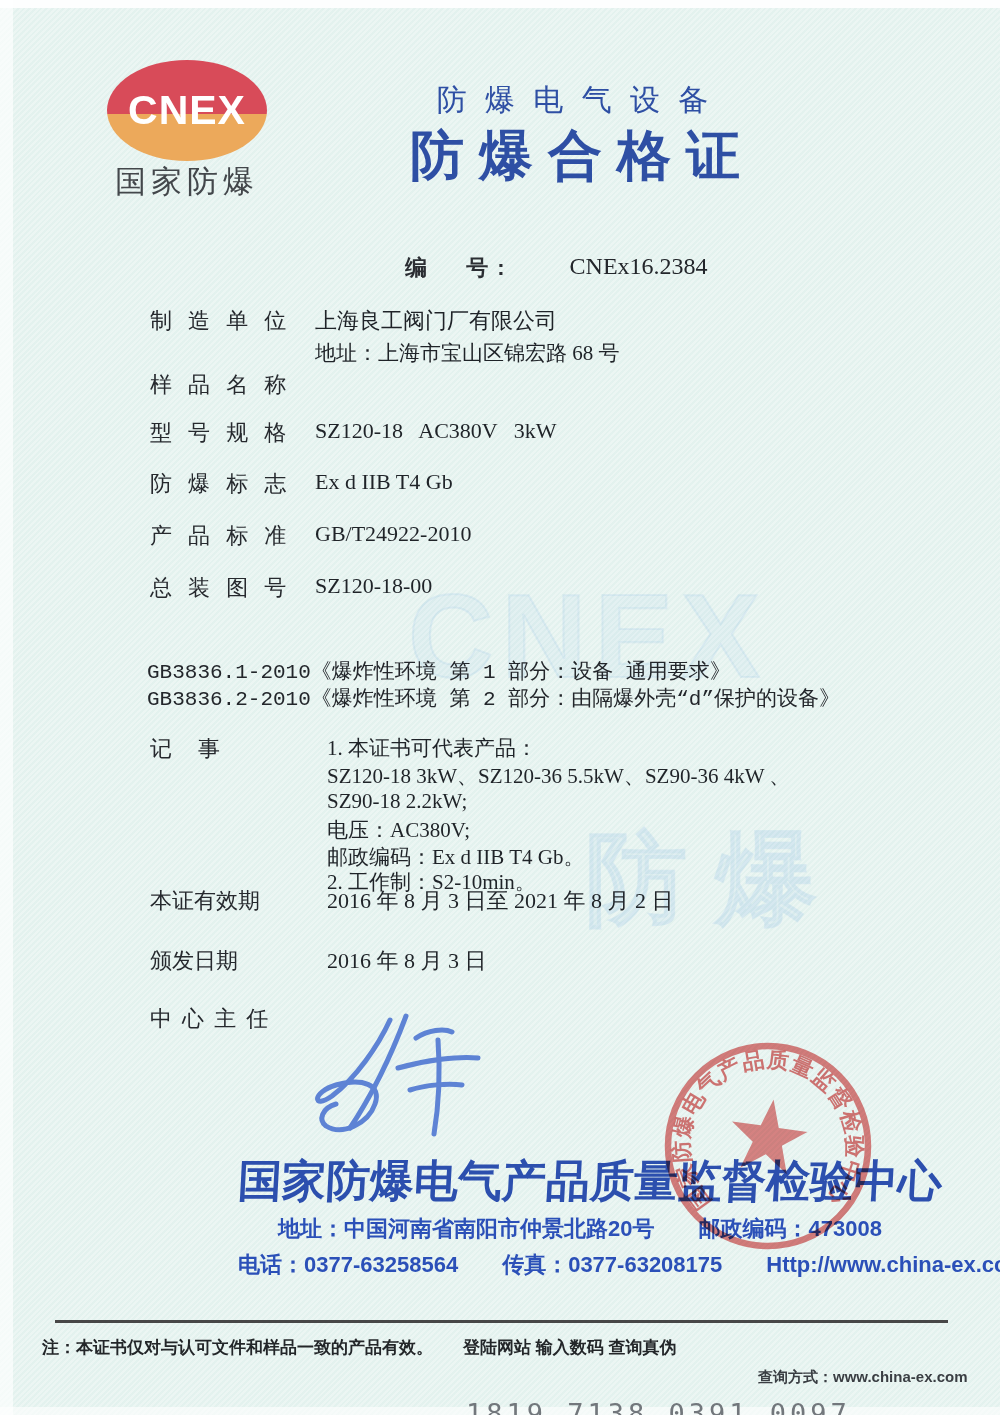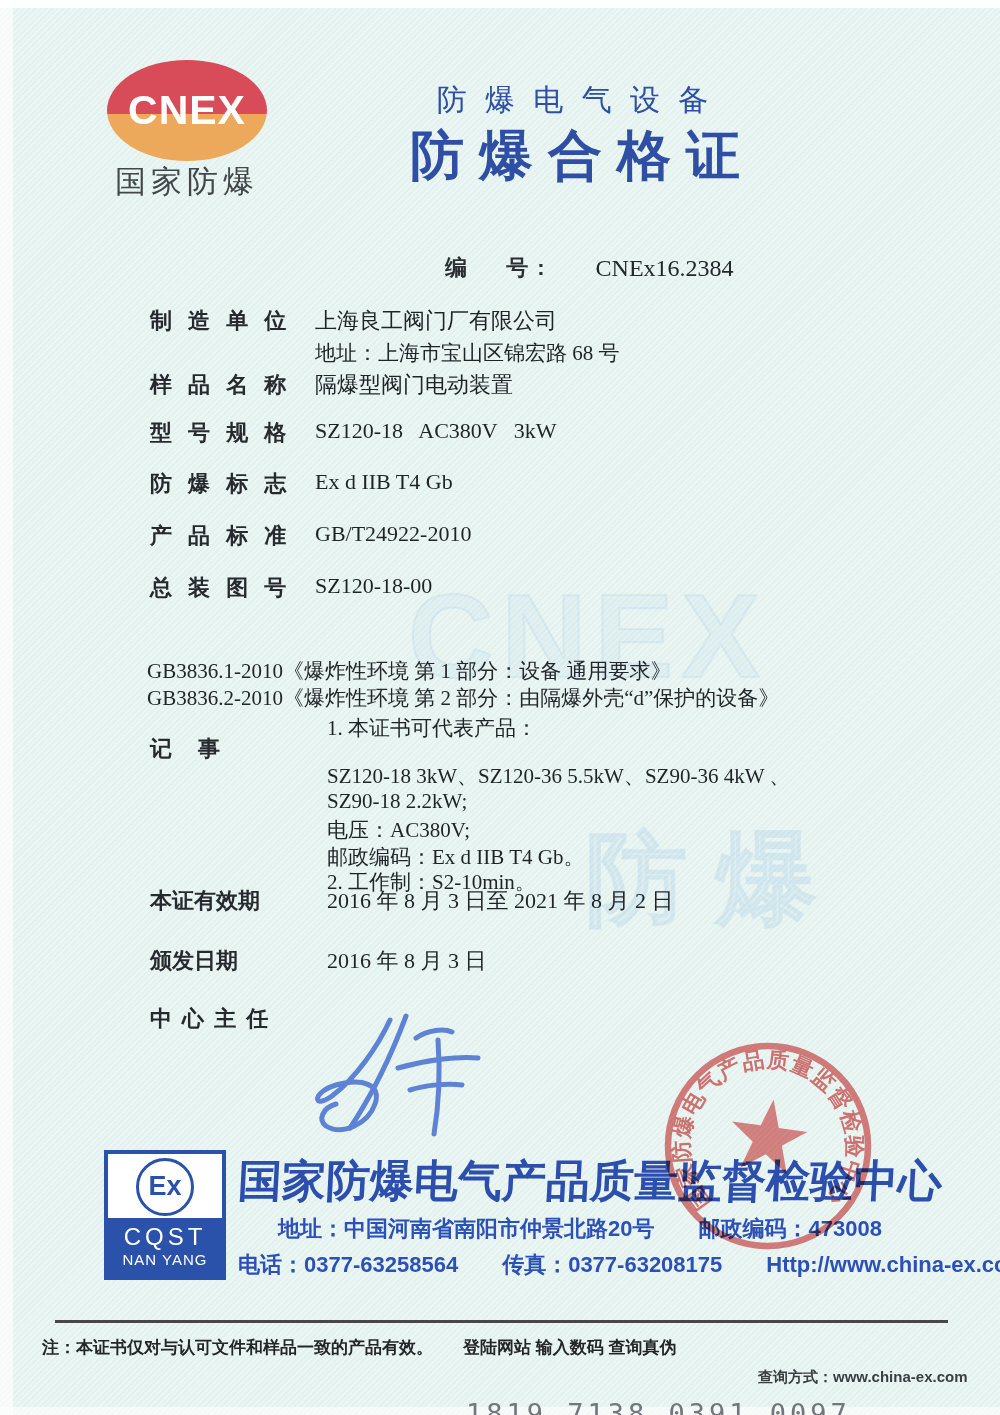--- a/index.html
+++ b/index.html
@@ -21,30 +21,30 @@
 
   
   .cnex-logo{left:98px;top:60px;width:178px;text-align:center;}
   .cnex-ellipse{position:relative;width:160px;height:101px;margin:0 auto;border-radius:50%;overflow:hidden;}
   .ellipse-top{height:53%;background:#d84b59;}
   .ellipse-bottom{height:47%;background:#eca95b;}
   .cnex-text{position:absolute;inset:0;line-height:101px;font-size:41px;font-weight:bold;color:#fff;letter-spacing:1px;}
   .cnex-caption{font-size:31px;color:#43474b;letter-spacing:5px;}
   .subtitle{left:290px;top:80px;width:570px;text-align:center;font-size:30px;font-weight:normal;color:#2e4fa4;letter-spacing:5px;white-space:pre;}
   .title{left:250px;top:120px;width:650px;text-align:center;font-size:54px;font-weight:bold;color:#2e4fa4;white-space:pre;}
-  .cert-row{left:405px;top:253px;display:flex;gap:42px;align-items:center;margin-left:40px;}
+  .cert-row{left:405px;top:253px;display:flex;gap:56px;align-items:flex-start;}
   .cert-label{font-size:22px;font-weight:bold;letter-spacing:9px;color:#2b2e33;white-space:pre;}
   .cert-value{font-family:"Liberation Serif",serif;font-size:24px;color:#23262b;}
 
   
-  .f-label{position:absolute;left:150px;z-index:2;font-size:22px;font-weight:bold;color:#26292e;letter-spacing:5px;white-space:pre;}
+  .f-label{position:absolute;left:150px;z-index:2;font-size:22px;font-weight:normal;color:#26292e;letter-spacing:5px;white-space:pre;}
   .f-value{position:absolute;left:315px;z-index:2;font-family:"Liberation Serif",serif;font-size:22px;color:#1f2328;white-space:pre;}
   .stmt{position:absolute;left:147px;z-index:2;font-size:21px;color:#23262b;white-space:pre;}
   .stmt.sans-line{font-weight:500;}
-  .stmt.serif-line{font-family:Liberation Serif, serif;}
+  .stmt.serif-line{font-family:Liberation Mono, monospace;}
   .r-line{position:absolute;left:327px;z-index:2;font-family:"Liberation Serif",serif;font-size:21px;color:#1f2328;white-space:pre;}
   .kv-sans{font-size:22px;font-weight:500;color:#1f2328;white-space:pre;}
 
   
   .signature{left:298px;top:1012px;}
   .stamp{left:660px;top:1038px;z-index:5;mix-blend-mode:multiply;opacity:.88;}
 
   
   .ex-logo{left:104px;top:1150px;width:122px;height:130px;border:4px solid #2b52aa;background:#fff;box-sizing:border-box;}
   .ex-top{height:60px;}
@@ -86,35 +86,34 @@
   <div class="abs title">防 爆 合 格 证</div>
   <div class="abs cert-row">
     <span class="cert-label">编  号:</span>
     <span class="cert-value">CNEx16.2384</span>
   </div>
 
   <div class="f-label" style="top:306px">制 造 单 位</div>
   <div class="f-value" style="top:306px">上海良工阀门厂有限公司</div>
   <div class="f-value" style="top:339px;font-size:21px">地址：上海市宝山区锦宏路 68 号</div>
   <div class="f-label" style="top:370px">样 品 名 称</div>
-  <div class="f-value" style="top:370px">隔爆型阀门电动装置</div>
   <div class="f-label" style="top:418px">型 号 规 格</div>
   <div class="f-value" style="top:418px">SZ120-18   AC380V   3kW</div>
   <div class="f-label" style="top:469px">防 爆 标 志</div>
   <div class="f-value" style="top:469px">Ex d IIB T4 Gb</div>
   <div class="f-label" style="top:521px">产 品 标 准</div>
   <div class="f-value" style="top:521px">GB/T24922-2010</div>
   <div class="f-label" style="top:573px">总 装 图 号</div>
   <div class="f-value" style="top:573px">SZ120-18-00</div>
 
   <div class="stmt serif-line" style="top:657px">GB3836.1-2010《爆炸性环境 第 1 部分：设备 通用要求》</div>
   <div class="stmt serif-line" style="top:684px">GB3836.2-2010《爆炸性环境 第 2 部分：由隔爆外壳“d”保护的设备》</div>
 
   <div class="f-label" style="top:734px;letter-spacing:2px">记　事</div>
-  <div class="r-line" style="top:714px">1. 本证书可代表产品：</div>
+  <div class="r-line" style="top:734px">1. 本证书可代表产品：</div>
   <div class="r-line" style="top:762px">SZ120-18 3kW、SZ120-36 5.5kW、SZ90-36 4kW 、</div>
   <div class="r-line" style="top:789px">SZ90-18 2.2kW;</div>
   <div class="r-line" style="top:816px">电压：AC380V;</div>
   <div class="r-line" style="top:843px">邮政编码：Ex d IIB T4 Gb。</div>
   <div class="r-line" style="top:868px">2. 工作制：S2-10min。</div>
 
   <div class="f-label" style="top:886px;letter-spacing:0">本证有效期</div>
   <div class="r-line kv-sans sans" style="top:886px">2016 年 8 月 3 日至 2021 年 8 月 2 日</div>
   <div class="f-label" style="top:946px;letter-spacing:0">颁发日期</div>
   <div class="r-line kv-sans sans" style="top:946px">2016 年 8 月 3 日</div>
@@ -133,29 +132,20 @@
 
   <svg class="abs stamp" width="218" height="218" viewBox="0 0 218 218">
     <circle cx="108" cy="108" r="100" fill="none" stroke="#d95454" stroke-width="6.5" opacity="0.85"></circle>
     <polygon points="108,61 117.1,88.5 146,88.6 122.7,105.8 131.5,133.4 108,116.5 84.5,133.4 93.3,105.8 70,88.6 98.9,88.5" fill="#dc5858" opacity="0.82" transform="rotate(8 108 101)"></polygon>
     <path id="sealArc" d="M 52.1,163.9 A 79,79 0 1 1 163.9,163.9" fill="none"></path>
     <text font-family="Liberation Serif,serif" font-size="22" font-weight="bold" fill="#d95454" letter-spacing="1" opacity="0.9">
       <textPath href="#sealArc" xlink:href="#sealArc">国家防爆电气产品质量监督检验中心</textPath>
     </text>
   </svg>
 
-  <div class="abs ex-logo">
-    <div class="ex-top">
-      <div class="ex-circle">Ex</div>
-    </div>
-    <div class="ex-bottom">
-      <div class="ex-cqst">CQST</div>
-      <div class="ex-city">NAN YANG</div>
-    </div>
-  </div>
   <div class="abs org-name">国家防爆电气产品质量监督检验中心</div>
   <div class="abs org-addr">地址：中国河南省南阳市仲景北路20号　　邮政编码：473008</div>
   <div class="abs org-contact">电话：0377-63258564　　传真：0377-63208175　　Http://www.china-ex.com</div>
 
   <div class="abs rule"></div>
   <div class="abs note-row">
     <span>注：本证书仅对与认可文件和样品一致的产品有效。</span>
     <span>登陆网站 输入数码 查询真伪</span>
   </div>
   <div class="abs serial">1819 7138 0391 0097</div>

